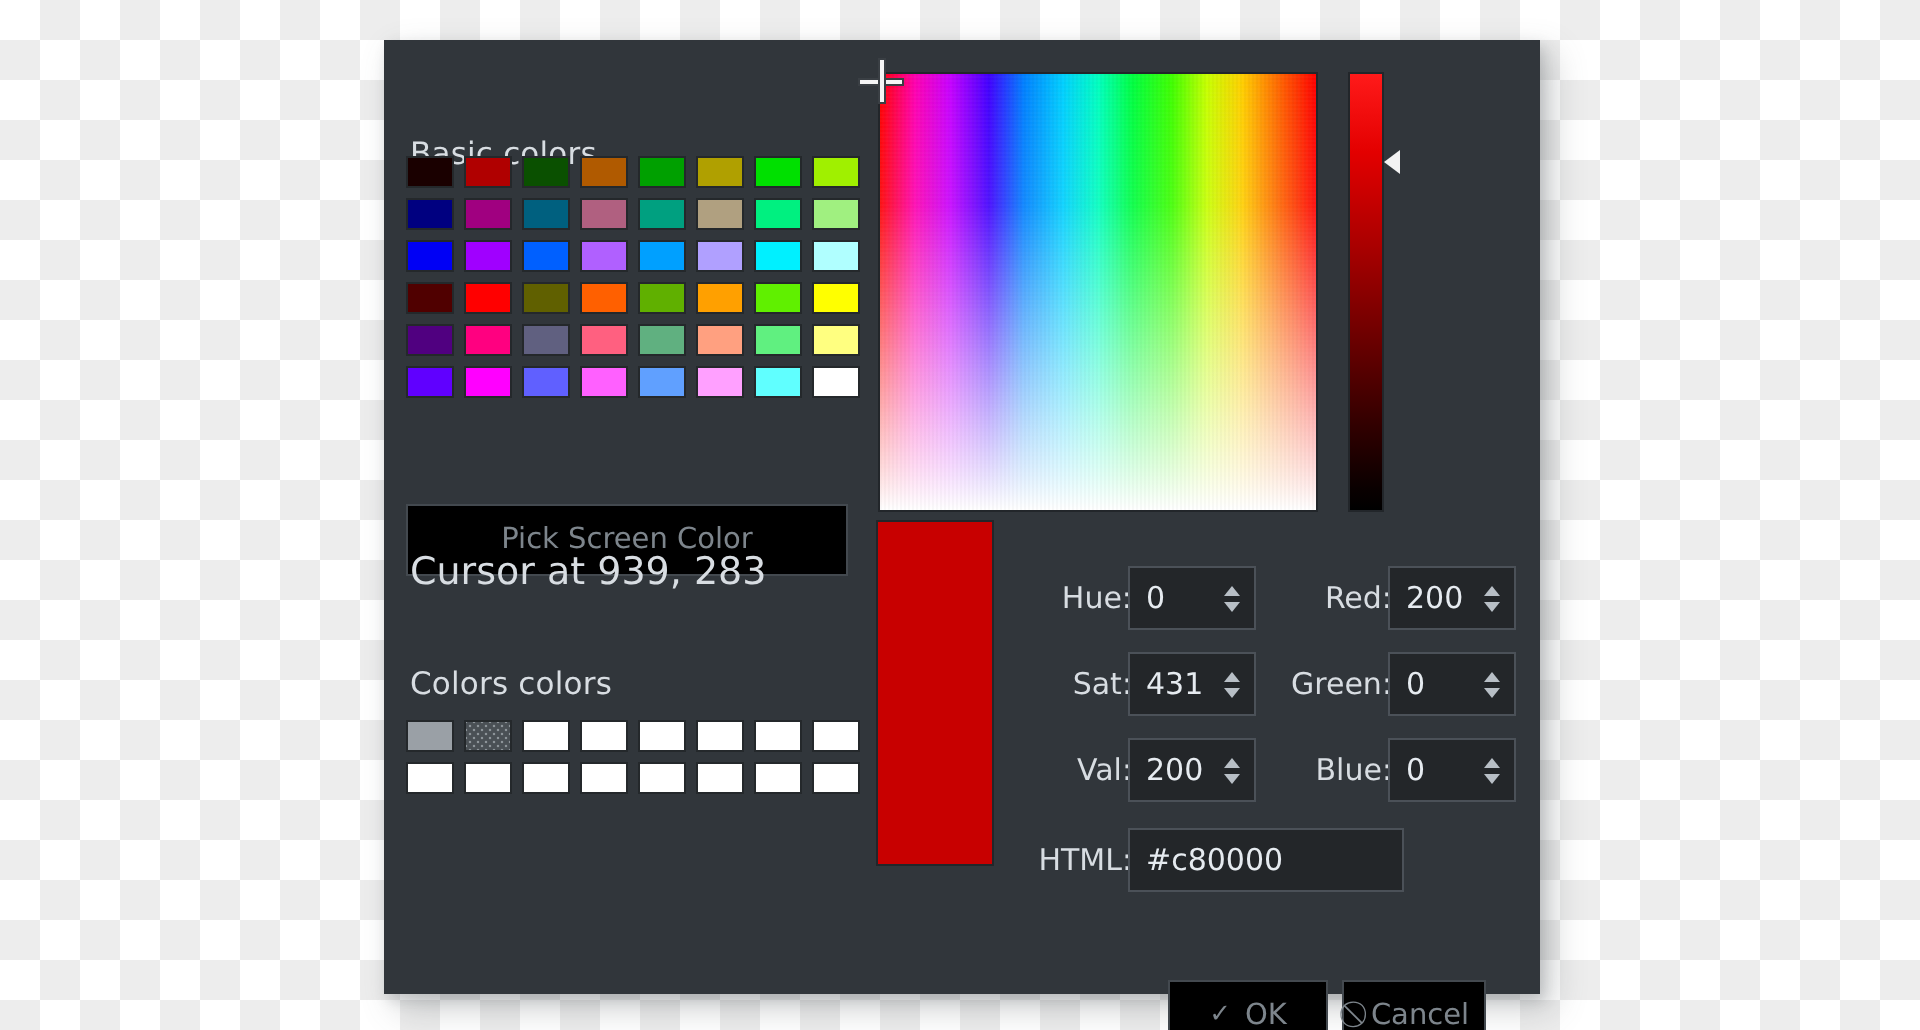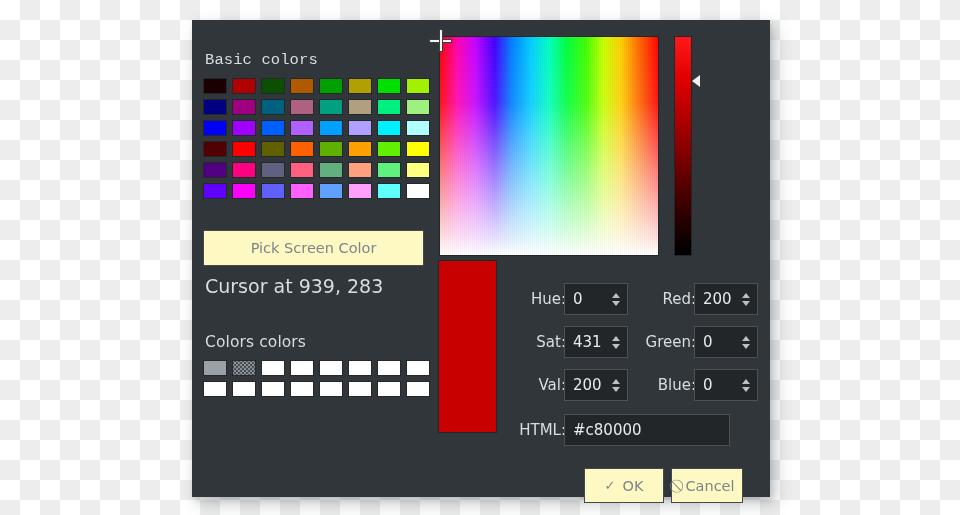--- a/index.html
+++ b/index.html
@@ -33,21 +33,21 @@
     box-sizing: border-box;
   }
 
   .sec-title {
     position: absolute;
     color: #d8dde2;
     font-size: 15.5px;
     letter-spacing: 0.1px;
     white-space: nowrap;
   }
-  #basic-colors-title { left: 13px; top: 31px; font-family: Liberation Mono, monospace; }
+  #basic-colors-title { left: 13px; top: 48px; }
   #custom-colors-title { left: 13px; top: 313px; }
 
   
   #basic-grid {
     position: absolute;
     left: 11px;
     top: 58px;
     display: grid;
     grid-template-columns: repeat(8, 29px);
     grid-template-rows: repeat(6, 21px);
@@ -90,30 +90,31 @@
     background-image:
       radial-gradient(#8d9499 0.7px, transparent 0.8px),
       radial-gradient(#8d9499 0.7px, transparent 0.8px);
     background-size: 4px 4px, 4px 4px;
     background-position: 0 0, 2px 2px;
   }
 
   
   .btn {
     position: absolute;
-    background: #fef9c3;
+    background: #000000;
     border: 1px solid #43494f;
     color: #7d858c;
     font-size: 14.5px;
     display: flex;
     align-items: center;
     justify-content: center;
     box-sizing: border-box;
     white-space: nowrap;
     user-select: none;
+    margin-top: 22px;
   }
   #pick-screen-color-button {
     left: 11px; top: 210px; width: 221px; height: 36px;
   }
   #add-custom-colors-button {
     left: 11px; top: 396px; width: 221px; height: 37px;
   }
   #help-button {
     left: 11px; top: 448px; width: 80px; height: 35px;
     justify-content: center; gap: 6px;
@@ -284,21 +285,21 @@
   #lbl-blue  { left: 443px; top: 356px; width: 61px; }
   #spin-red  { left: 502px; top: 263px; }
   #spin-green{ left: 502px; top: 306px; }
   #spin-blue { left: 502px; top: 349px; }
 
   #lbl-html  { left: 315px; top: 401px; width: 59px; }
   #html-input {
     position: absolute;
     left: 372px;
     top: 394px;
-    width: 166px;
+    width: 138px;
     height: 32px;
     background: #232629;
     border: 1px solid #4b5158;
     box-sizing: border-box;
     display: flex;
     align-items: center;
   }
   #html-input .val {
     padding-left: 8px;
     color: #e6ebf0;

